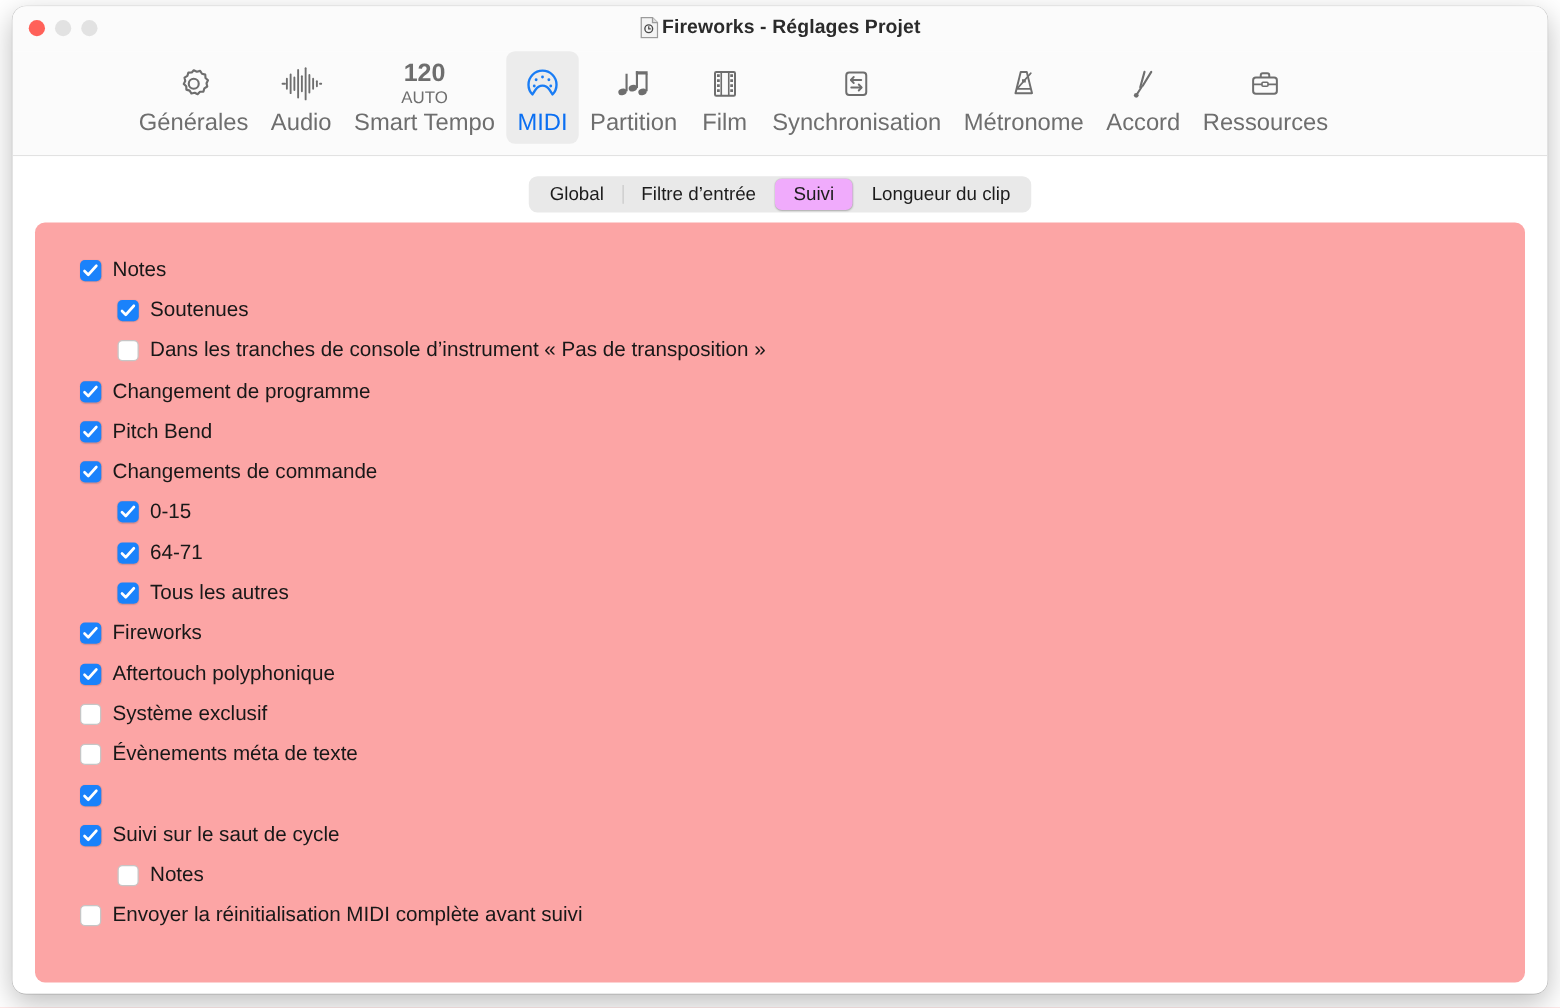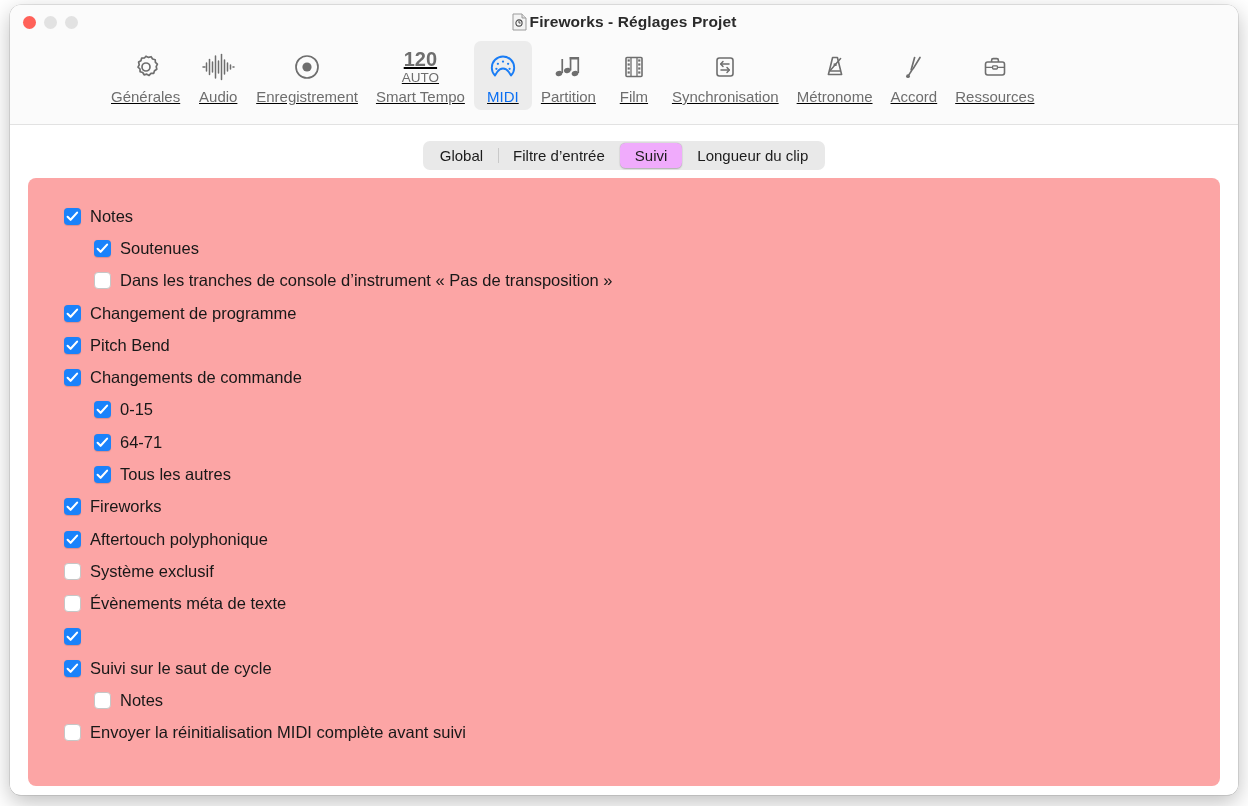--- a/index.html
+++ b/index.html
@@ -58,29 +58,28 @@
     padding-left: 92px;
     gap: 0px;
   }
   .tool {
     display: flex; flex-direction: column; align-items: center;
     justify-content: flex-start;
     padding: 6px 9px 5px 9px;
     border-radius: 7px;
     min-width: 58px;
     cursor: default;
-    text-decoration: underline;
   }
   .tool.selected { background: #ececec; }
   .tool-icon {
     height: 40px; width: 100%;
     display: flex; align-items: center; justify-content: center;
   }
   .tool-label {
-    font-size: 15px; color: #6e6e6e; margin-top: 1px; white-space: nowrap;
+    font-size: 19px; color: #6e6e6e; margin-top: 1px; white-space: nowrap;
   }
   .tool.selected .tool-label { color: #0b6ff2; }
   .tempo-num {
     font-size: 20px; font-weight: bold; color: #6e6e6e; line-height: 20px;
   }
   .tempo-auto {
     font-size: 13.5px; color: #6e6e6e; line-height: 15px; margin-top: 1px;
   }
   .tool-stack { display: flex; flex-direction: column; align-items: center; height: 40px; justify-content: center;}
 
@@ -202,29 +201,20 @@
               <path d="M23.5 8 v14"></path>
               <path d="M26.5 11 v8"></path>
             <path d="M29.5 13 v4"></path>
               <path d="M32 15 h1"></path>
           </g>
         </svg>
       </span>
       <span class="tool-label">Audio</span>
     </div>
 
-    <div class="tool">
-      <span class="tool-icon">
-        <svg width="30" height="30" viewBox="0 0 30 30">
-          <circle cx="15" cy="15" r="11" fill="none" stroke="#6e6e6e" stroke-width="1.7"></circle>
-          <circle cx="15" cy="15" r="4.6" fill="#6e6e6e"></circle>
-        </svg>
-      </span>
-      <span class="tool-label">Enregistrement</span>
-    </div>
 
     <div class="tool">
       <span class="tool-icon">
         <span class="tool-stack">
           <span class="tempo-num">120</span>
           <span class="tempo-auto">AUTO</span>
         </span>
       </span>
       <span class="tool-label">Smart Tempo</span>
     </div>

